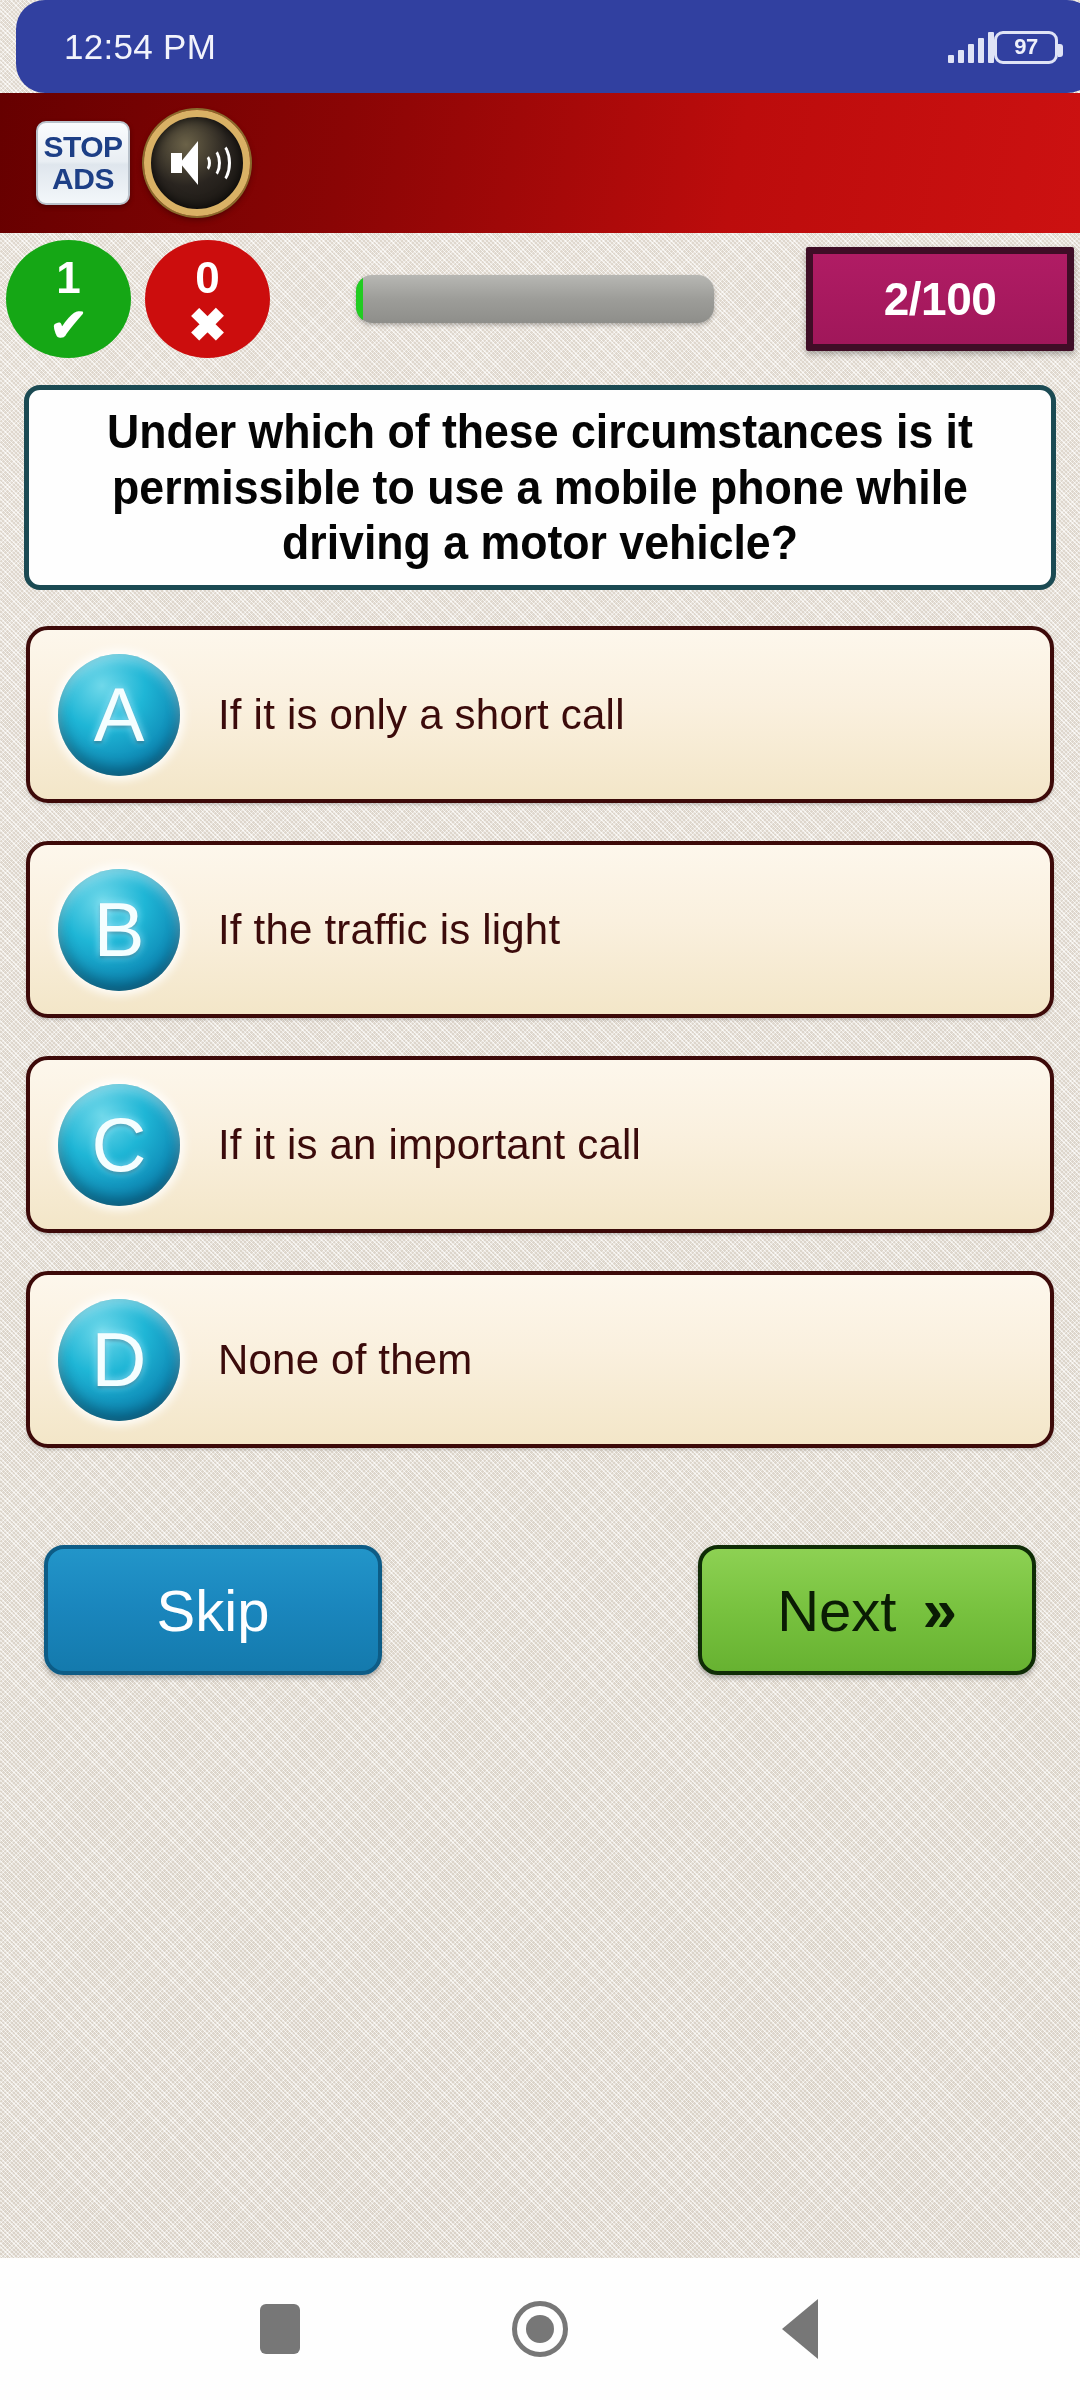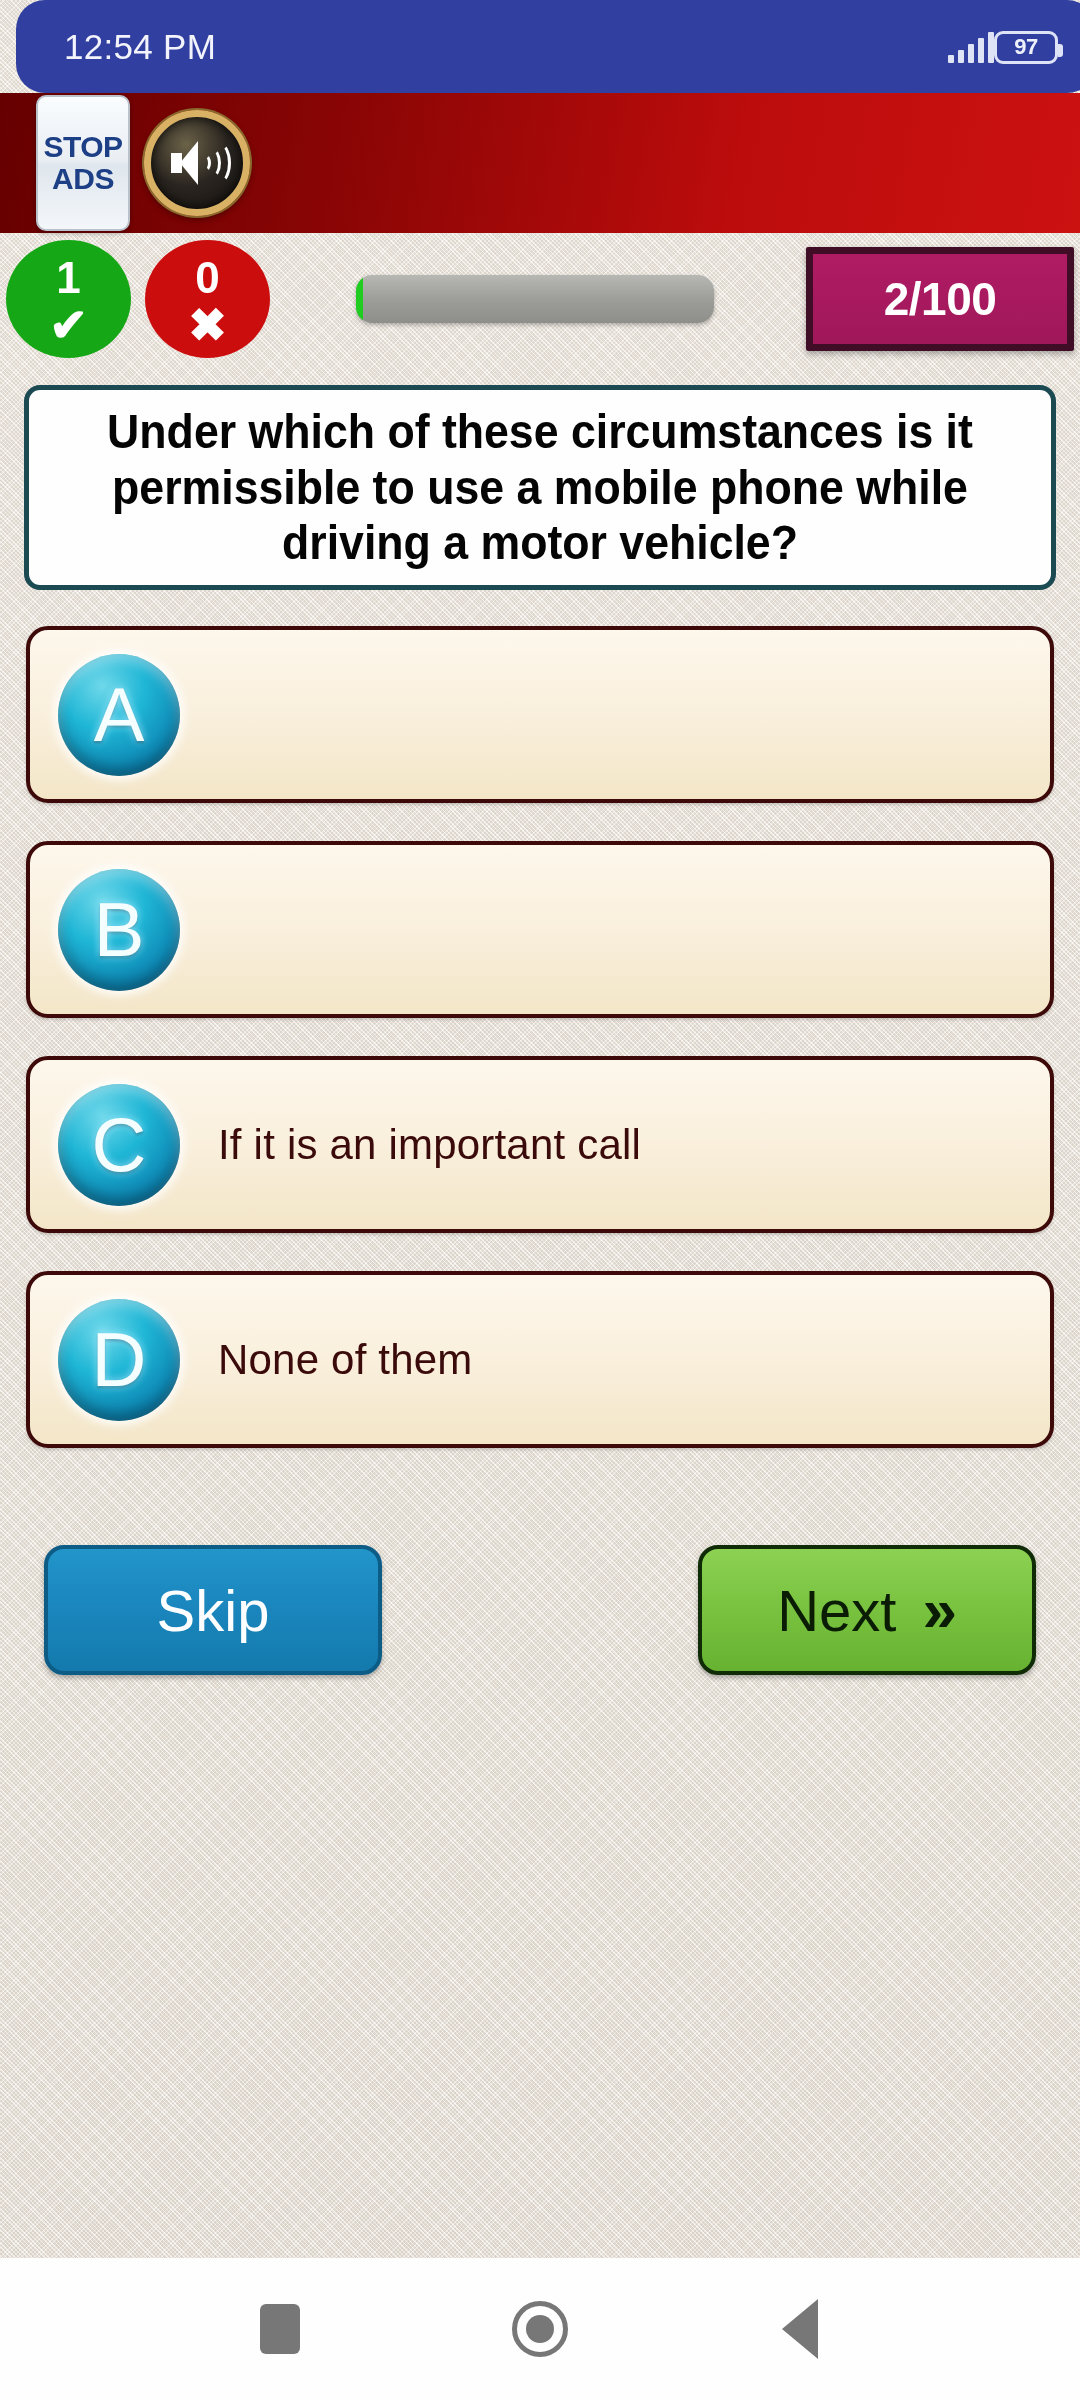--- a/index.html
+++ b/index.html
@@ -71,21 +71,21 @@
   }
   #app-title {
     flex: 1;
     color: #fdfdfd;
     font-size: 47px;
     font-family: "Liberation Sans", sans-serif;
     letter-spacing: -0.6px;
     white-space: nowrap;
   }
   #stop-ads-button {
-    width: 94px; height: 136px;
+    width: 94px; height: 84px;
     background: linear-gradient(180deg, #fafcfe 0%, #e9eef3 48%, #dfe6ed 52%, #f3f7fa 100%);
     border: 2px solid #b9c2cb;
     border-radius: 10px;
     display: flex; flex-direction: column;
     align-items: center; justify-content: center;
     line-height: 1.06;
     box-shadow: 0 2px 5px rgba(0,0,0,0.3);
   }
   #stop-ads-button span {
     color: #1d3f86;
@@ -352,25 +352,27 @@
 
   <div id="question-box">
     <div id="question-text">Under which of these circumstances is it permissible to use a mobile phone while driving a motor vehicle?</div>
   </div>
 
   <div id="options">
     <div class="option-row">
       <div class="option-badge">
         <span>A</span>
       </div>
+      <div class="option-text">If it is only a short call</div>
     </div>
     <div class="option-row">
       <div class="option-badge">
         <span>B</span>
       </div>
+      <div class="option-text">If the traffic is light</div>
     </div>
     <div class="option-row">
       <div class="option-badge">
         <span>C</span>
       </div>
       <div class="option-text">If it is an important call</div>
     </div>
     <div class="option-row">
       <div class="option-badge">
         <span>D</span>

